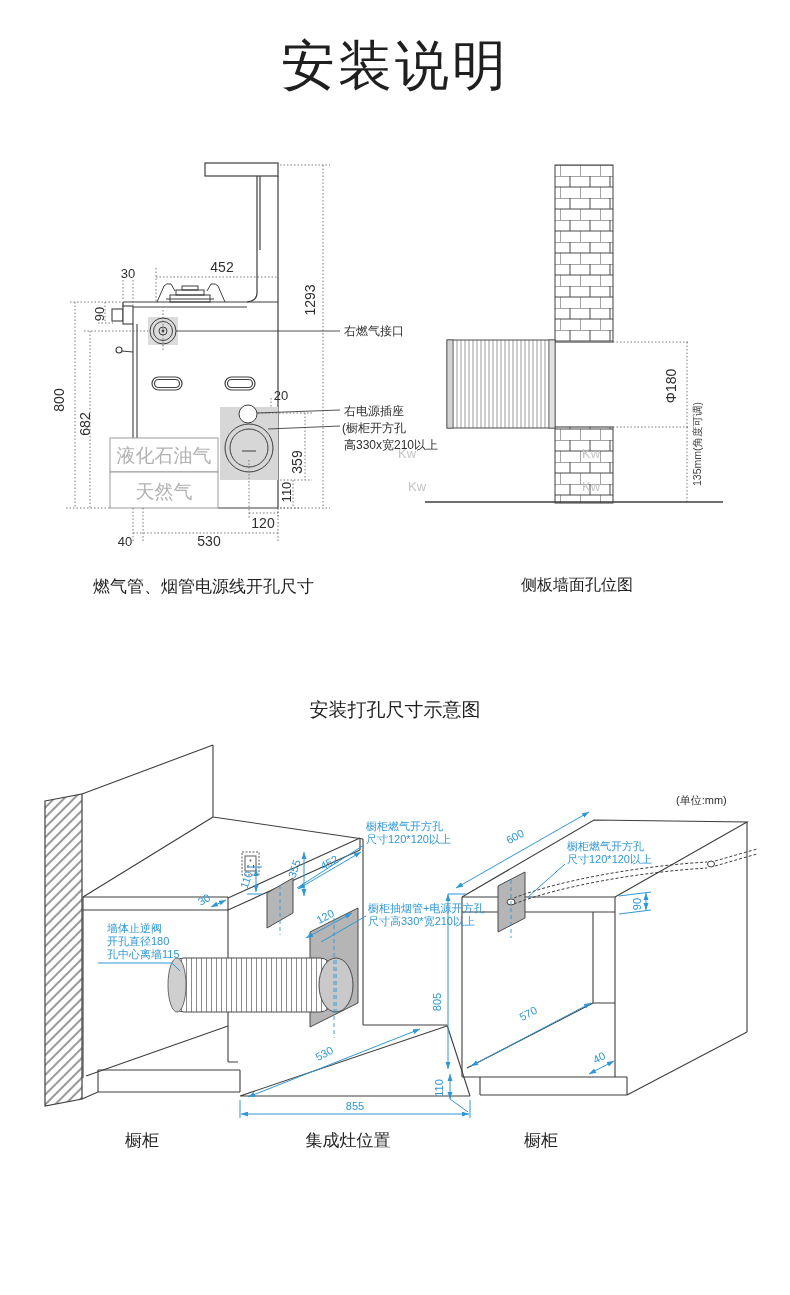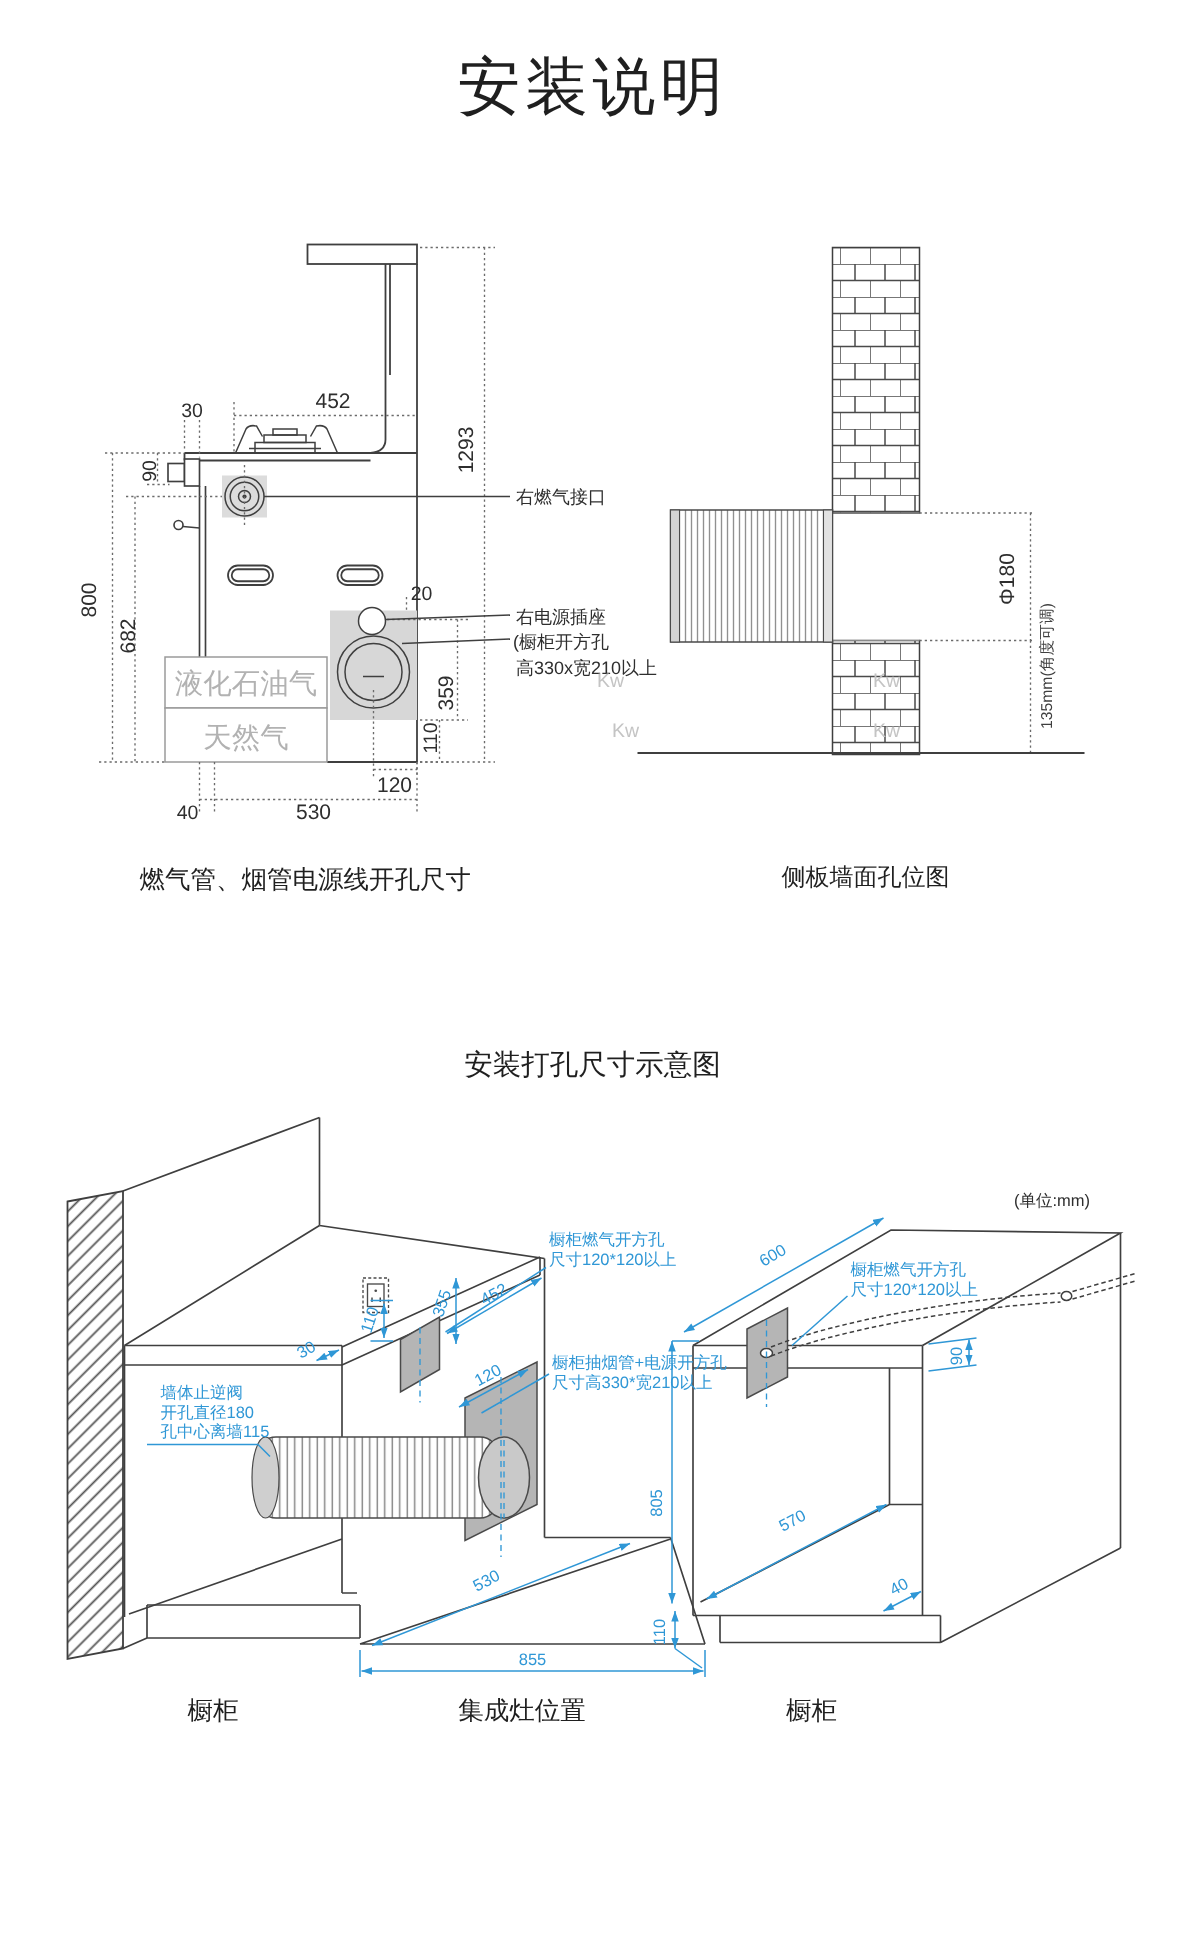--- a/index.html
+++ b/index.html
@@ -1,19 +1,19 @@
 <!DOCTYPE html>
 <html><head>
 <meta charset="utf-8">
 <style>
   html,body{margin:0;padding:0;background:#ffffff;}
   body{font-family:"Liberation Sans","DejaVu Sans",sans-serif;}
   #page{position:relative;width:790px;height:1295px;background:#fff;overflow:hidden;}
   #title{position:absolute;left:0;top:30px;width:790px;text-align:center;
-         font-size:42px;font-weight:300;letter-spacing:3px;color:#1f1f1f;}
+         font-size:54px;font-weight:300;letter-spacing:3px;color:#1f1f1f;}
   svg{position:absolute;left:0;top:0;}
   text{fill:#3f3f3f;}
   .dim{font-size:14px;fill:#2e2e2e;}
   .dimS{font-size:13px;fill:#2e2e2e;}
   .lbl{font-size:12px;fill:#2e2e2e;}
   .cap{font-size:17px;fill:#1f1f1f;}
   .capM{font-size:16px;fill:#1f1f1f;}
   .greyTxt{font-size:19px;fill:#b2b2b2;}
   .wm{font-size:13px;fill:#c4c4c4;}
   .bdim{font-size:11px;fill:#2f97d6;}

